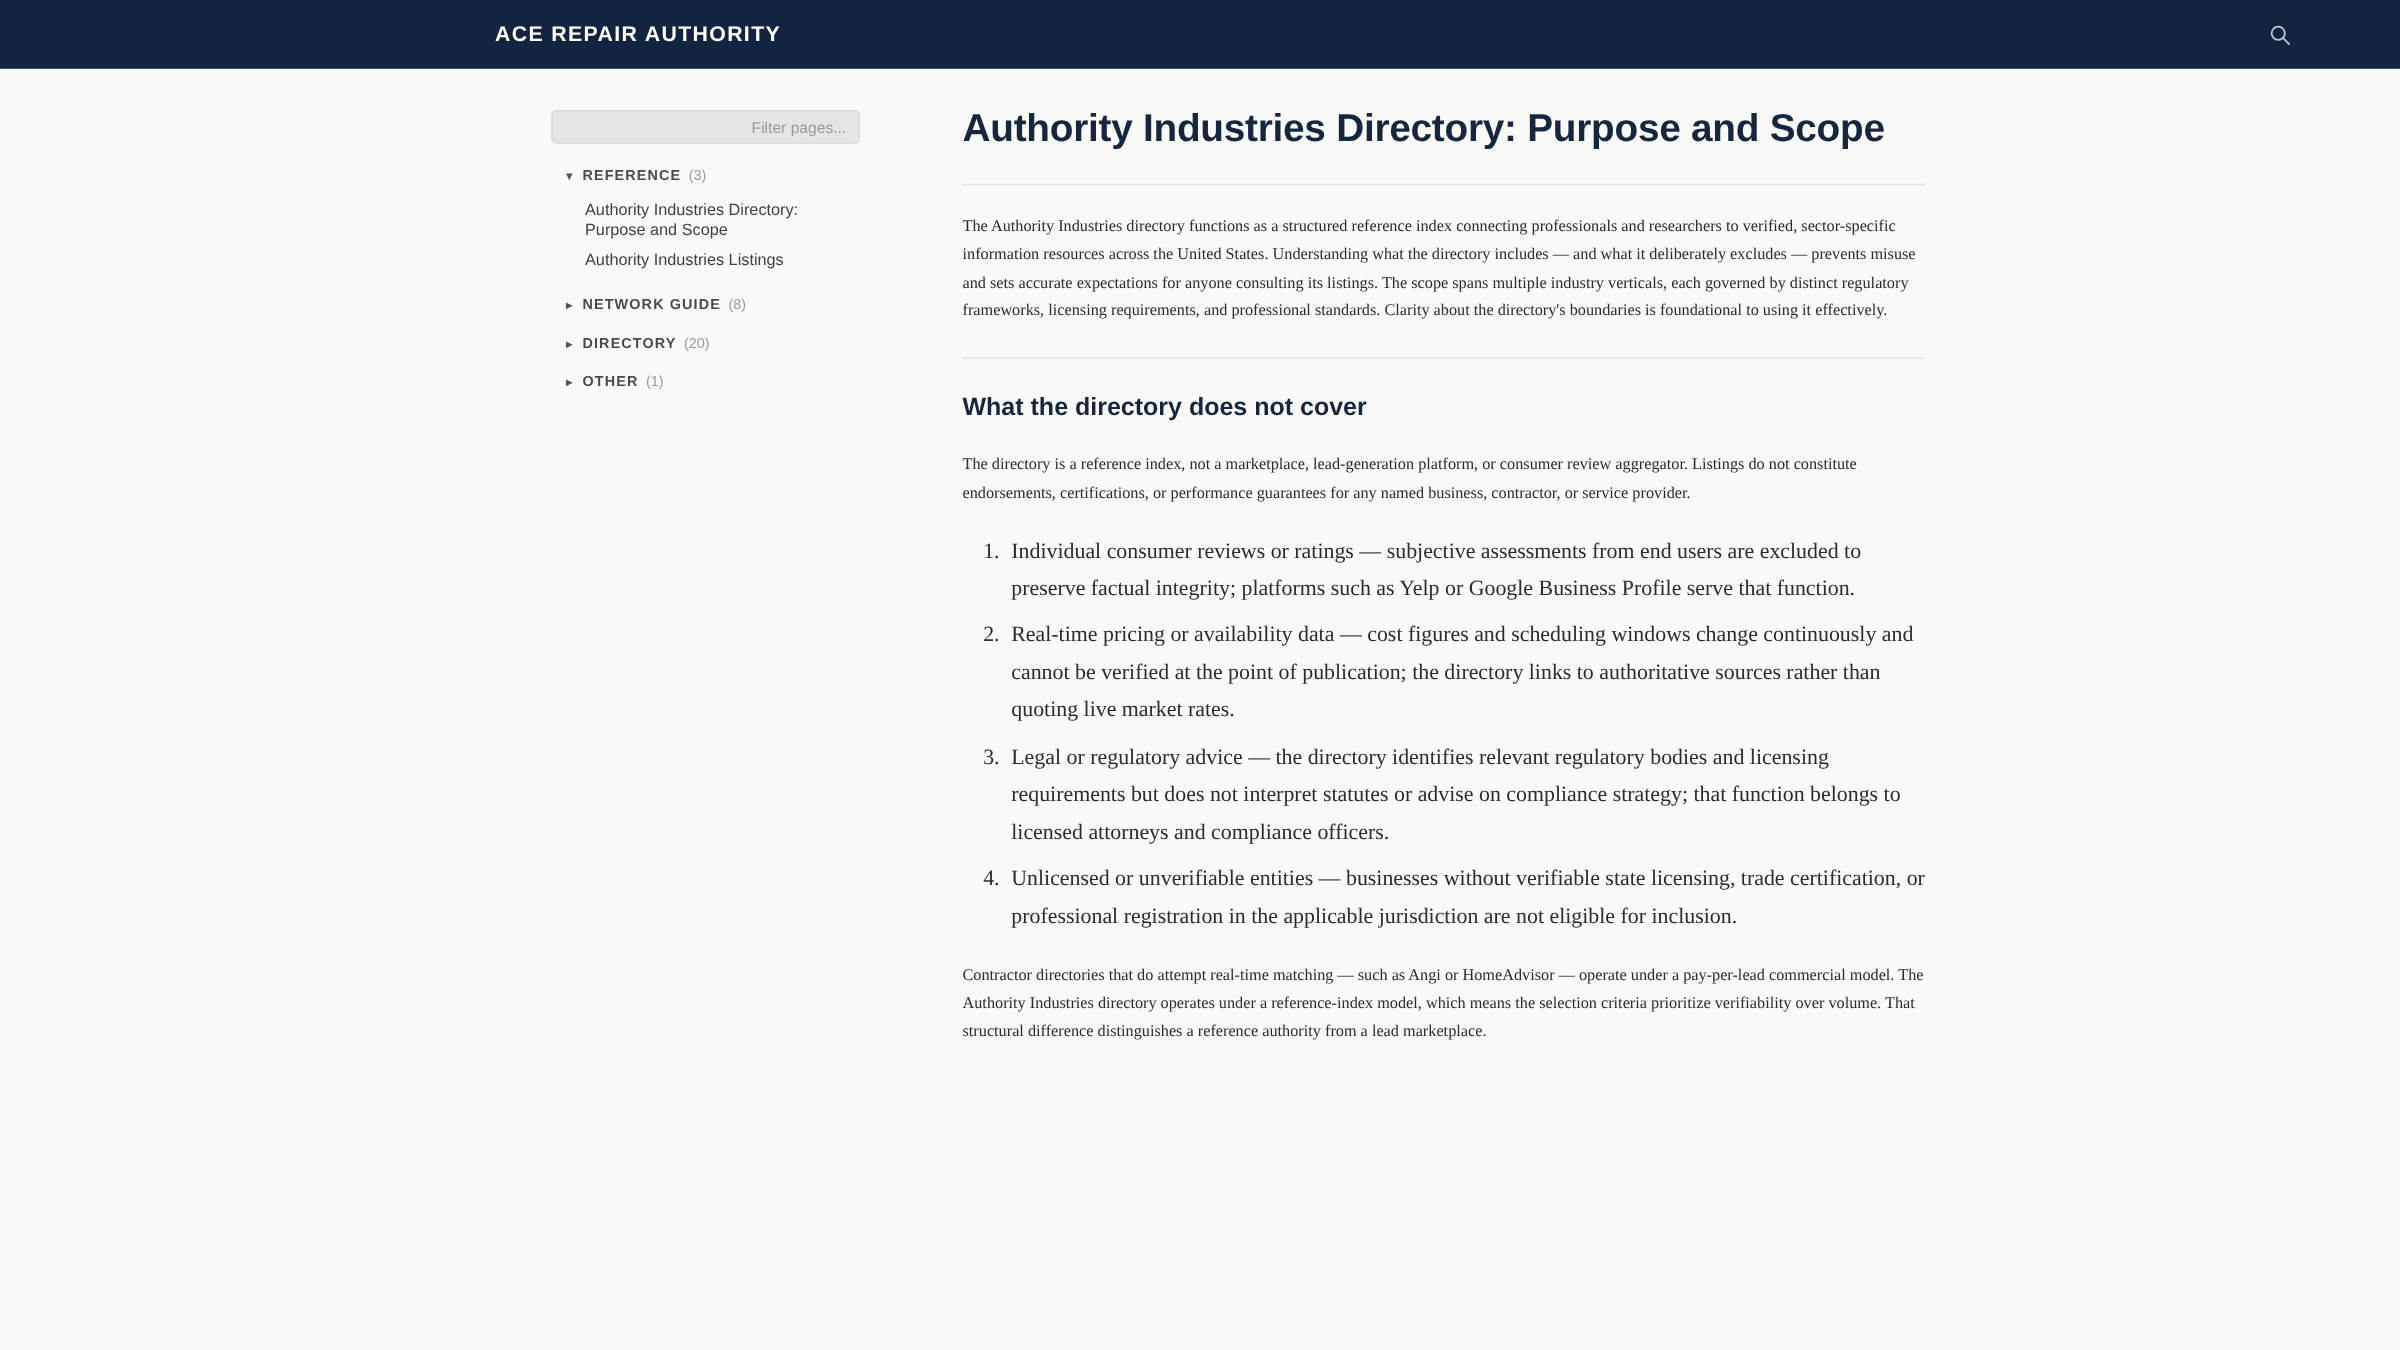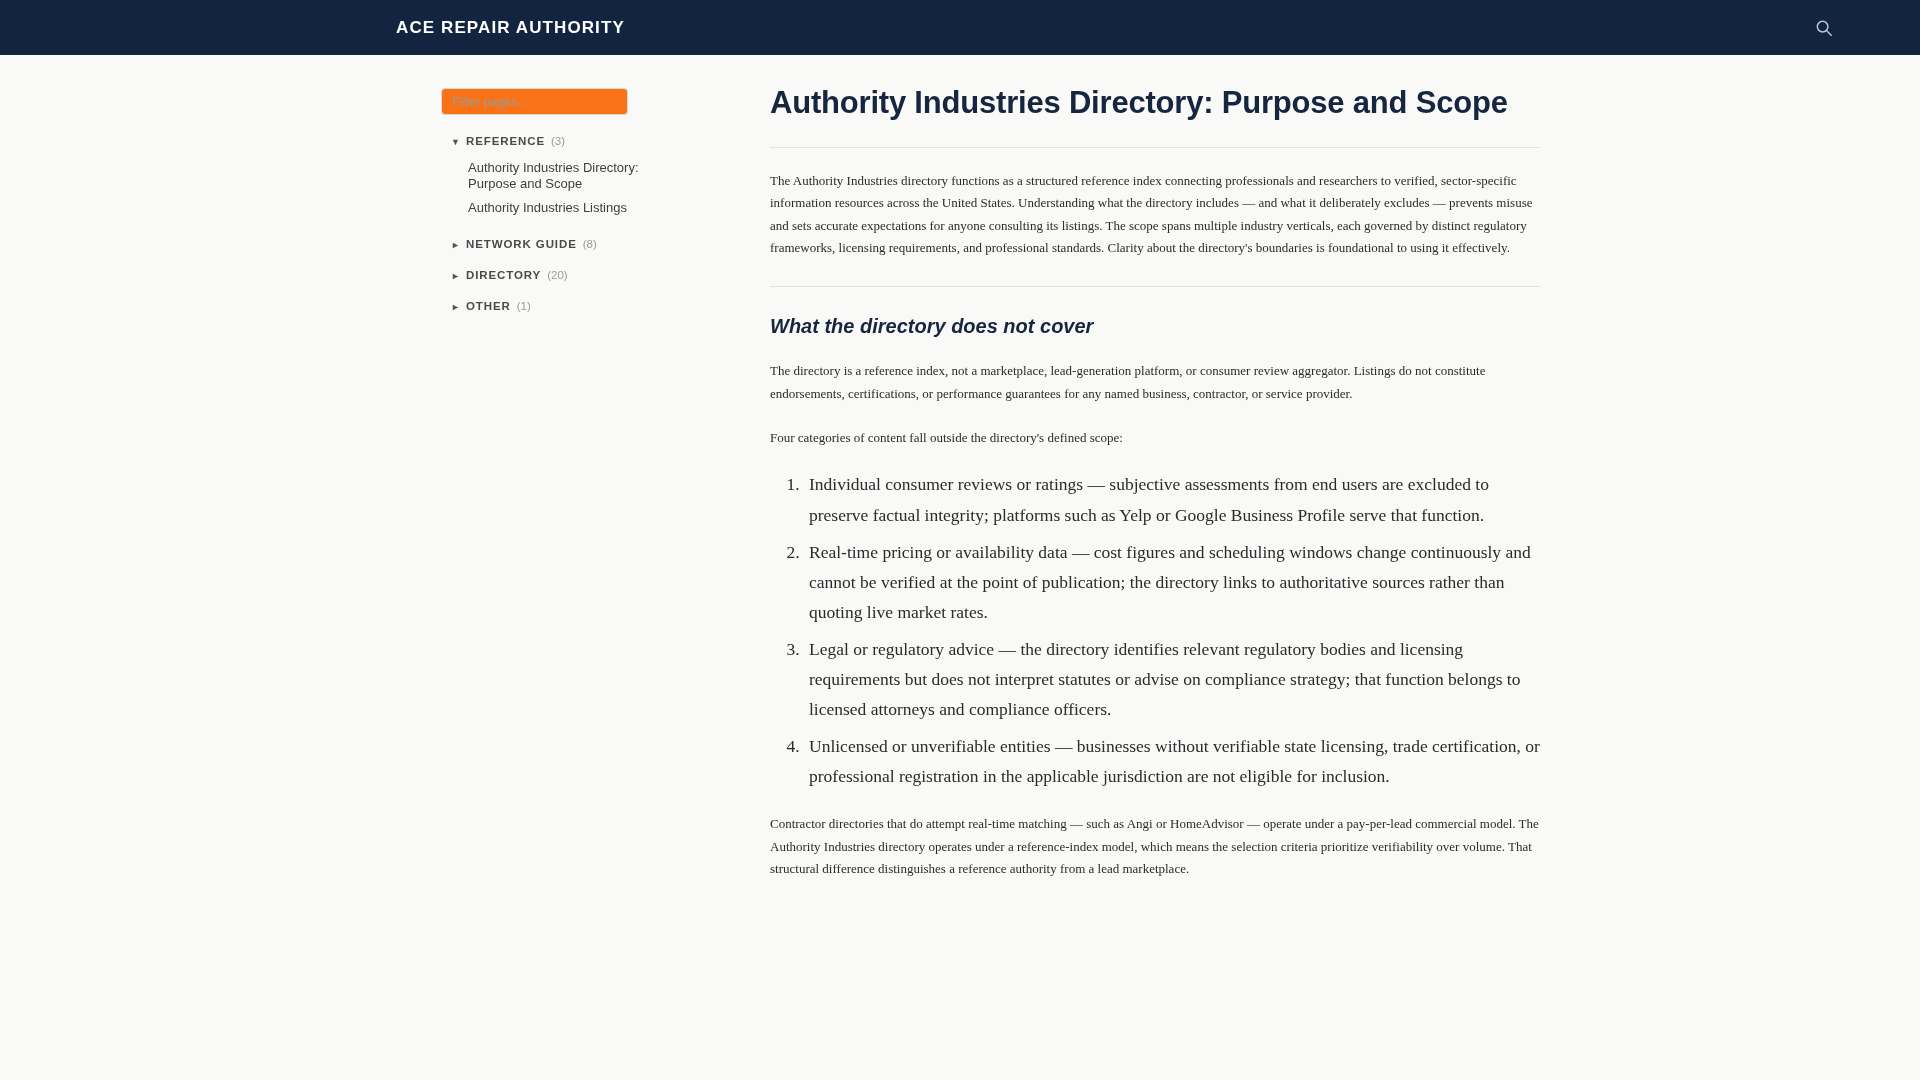--- a/index.html
+++ b/index.html
@@ -54,30 +54,31 @@
 
   
   .sidebar {
     width: 280px;
     margin-left: 441px;
     flex: 0 0 280px;
     padding-top: 7px;
   }
   .filter-input {
     display: block;
-    width: 187px;
+    width: 247px;
     height: 27px;
     border: 1px solid #d8d8d4;
     border-radius: 4px;
-    background: #f97316;
+    background: #e5e5e5;
     padding: 0 10px;
     font-family: "Liberation Sans", sans-serif;
     font-size: 12.5px;
     color: #333;
     outline: none;
+    text-align: right;
   }
   .filter-input::placeholder { color: #9a9a9a; }
 
   .nav-tree { margin-top: 20px; }
 
   .nav-group-header {
     display: flex;
     align-items: baseline;
     gap: 6px;
     margin-bottom: 9px;
@@ -147,21 +148,20 @@
     line-height: 1.72;
     color: #2b2b2b;
     margin: 22px 0 0 0;
   }
   h2.section-title {
     font-family: "Liberation Sans", sans-serif;
     font-size: 20px;
     font-weight: 700;
     color: #16263f;
     margin: 28px 0 0 0;
-    font-style: italic;
   }
   ol.numlist {
     margin: 20px 0 0 0;
     padding-left: 34px;
     font-family: "Liberation Serif", serif;
     font-size: 17.5px;
     line-height: 1.72;
     color: #2b2b2b;
   }
   ol.numlist li { margin-bottom: 7px; padding-left: 5px; }
@@ -230,21 +230,20 @@
     <h1 class="page-title">Authority Industries Directory: Purpose and Scope</h1>
     <hr class="rule">
 
     <p class="body">The Authority Industries directory functions as a structured reference index connecting professionals and researchers to verified, sector-specific information resources across the United States. Understanding what the directory includes — and what it deliberately excludes — prevents misuse and sets accurate expectations for anyone consulting its listings. The scope spans multiple industry verticals, each governed by distinct regulatory frameworks, licensing requirements, and professional standards. Clarity about the directory's boundaries is foundational to using it effectively.</p>
 
     <hr class="rule below-intro">
 
     <h2 class="section-title">What the directory does not cover</h2>
 
     <p class="body">The directory is a reference index, not a marketplace, lead-generation platform, or consumer review aggregator. Listings do not constitute endorsements, certifications, or performance guarantees for any named business, contractor, or service provider.</p>
-    <p class="body">Four categories of content fall outside the directory's defined scope:</p>
 
     <ol class="numlist">
       <li>
         <b>Individual consumer reviews or ratings</b><span> — subjective assessments from end users are excluded to preserve factual integrity; platforms such as Yelp or Google Business Profile serve that function.</span>
       </li>
       <li>
         <b>Real-time pricing or availability data</b><span> — cost figures and scheduling windows change continuously and cannot be verified at the point of publication; the directory links to authoritative sources rather than quoting live market rates.</span>
       </li>
       <li>
         <b>Legal or regulatory advice</b><span> — the directory identifies relevant regulatory bodies and licensing requirements but does not interpret statutes or advise on compliance strategy; that function belongs to licensed attorneys and compliance officers.</span>

